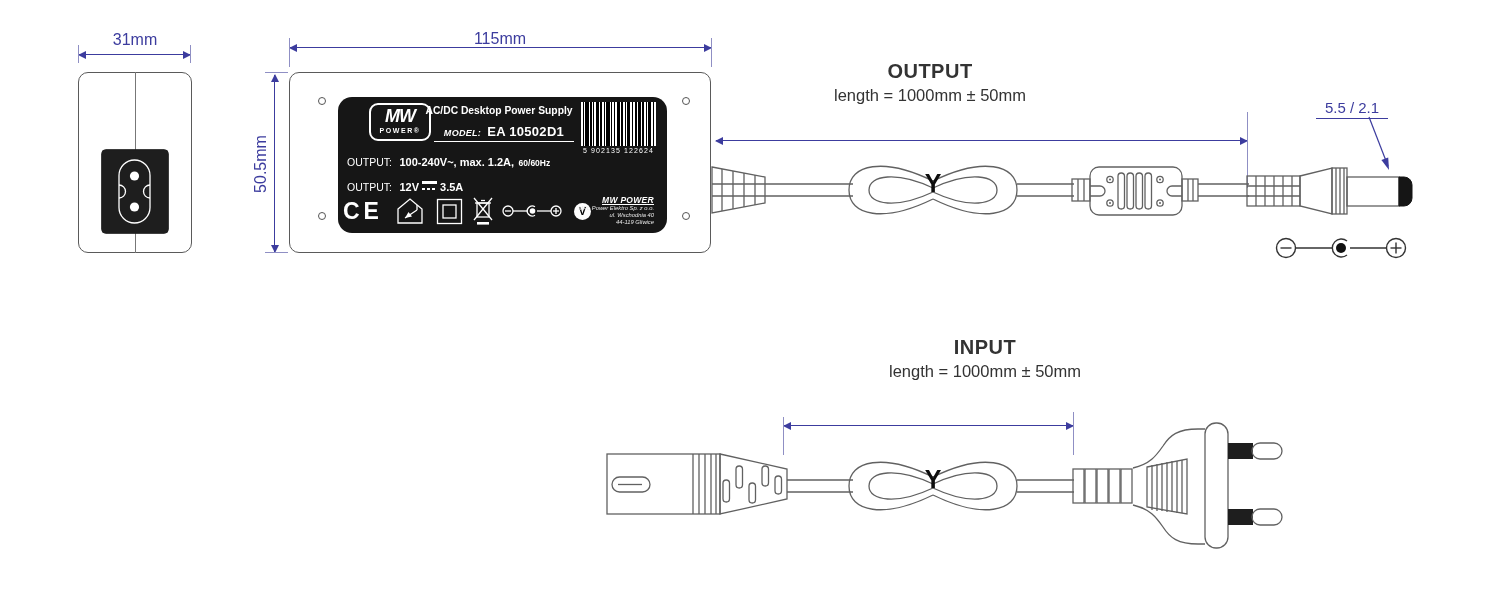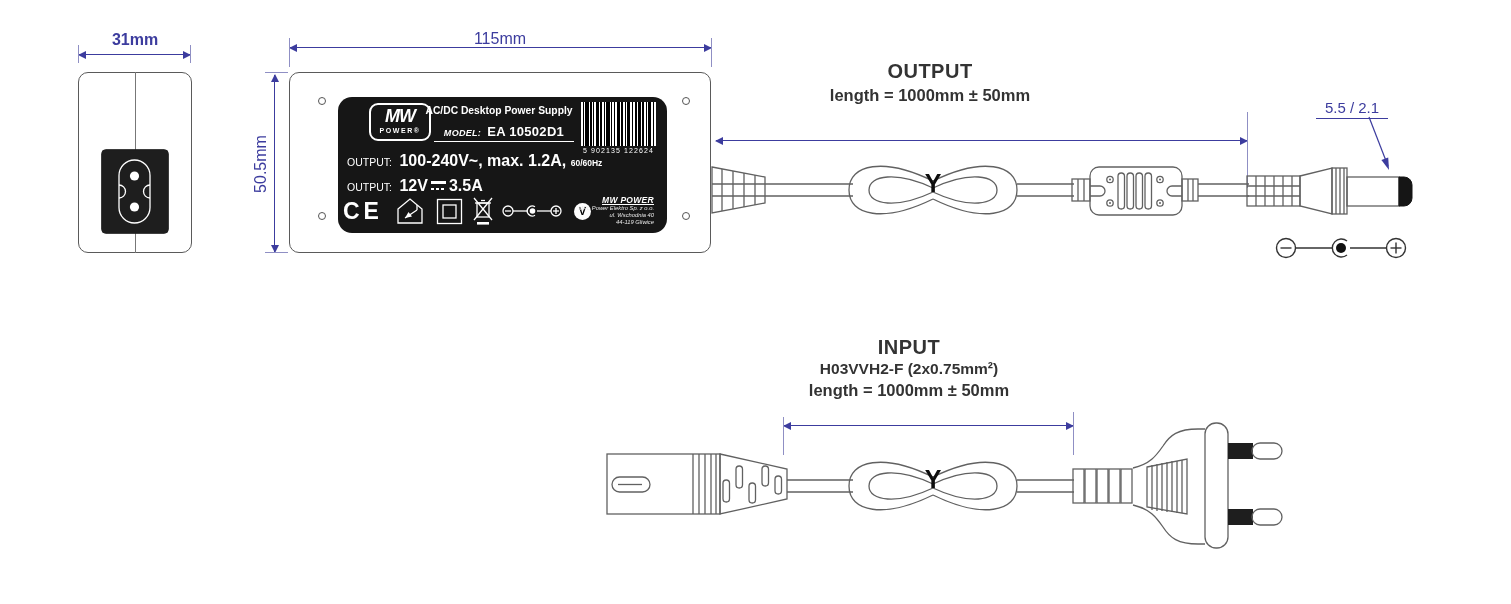--- a/index.html
+++ b/index.html
@@ -27,21 +27,21 @@
     border-left:4px solid transparent;border-right:4px solid transparent;border-top:8px solid var(--dim);}
   .ext-v{position:absolute;width:1px;background:var(--ext);}
   .ext-h{position:absolute;height:1px;background:var(--ext);}
   .dim-text{position:absolute;color:var(--dim);font-size:16px;text-align:center;white-space:nowrap;}
   .dim-text-v{transform:rotate(-90deg);transform-origin:center;}
 
   
   .cable-header{position:absolute;text-align:center;color:var(--ink);}
   .cable-header .t1{font-size:20px;font-weight:800;letter-spacing:.5px;}
   .cable-header .t2{font-size:14.5px;font-weight:700;margin-top:1px;}
-  .cable-header .t3{font-size:16.5px;font-weight:700;margin-top:3px;}
+  .cable-header .t3{font-size:16.5px;font-weight:400;margin-top:3px;}
 
   .ymark{position:absolute;width:28px;text-align:center;font-size:25px;font-weight:800;color:#0d0d0d;}
 
   
   .case{position:absolute;border:1.5px solid var(--line);border-radius:10px;background:#fff;}
   .screw{position:absolute;width:8px;height:8px;border:1.2px solid #555;border-radius:50%;background:#fff;}
 
   
   .label{position:absolute;left:338px;top:97px;width:329px;height:136px;background:var(--labelbg);
     border-radius:14px;color:#fff;}
@@ -54,21 +54,21 @@
   .lbl-model{position:absolute;left:96px;top:25px;width:140px;text-align:center;border-bottom:1px solid #fff;
     padding-bottom:1px;white-space:nowrap;}
   .lbl-model .ml{font-size:9px;font-style:italic;font-weight:600;letter-spacing:.3px;}
   .lbl-model .mv{font-size:13px;font-weight:800;margin-left:6px;letter-spacing:.3px;}
   .barcode{position:absolute;left:243px;top:5px;width:75px;height:58px;}
   .barcode .bars{height:44px;background:repeating-linear-gradient(90deg,
       #fff 0 1.5px,#000 1.5px 3px,#fff 3px 4px,#000 4px 7.5px,#fff 7.5px 9px,#000 9px 10.5px);}
   .barcode .digits{font-size:7px;letter-spacing:1.1px;text-align:center;margin-top:1px;white-space:nowrap;}
   .io-row{position:absolute;left:9px;white-space:nowrap;}
   .io-row .k{display:inline-block;width:48px;font-size:10.5px;font-stretch:condensed;}
-  .io-row .v{font-size:16px;font-weight:700;}
+  .io-row .v{font-size:11px;font-weight:700;}
   .io-row .f{font-size:8.5px;font-weight:700;}
   .dc{display:inline-block;width:15px;height:9px;border-top:3px solid #fff;vertical-align:middle;margin:0 3px 2px 3px;
     background-image:repeating-linear-gradient(90deg,#fff 0 3px,transparent 3px 5px);
     background-size:15px 2.5px;background-position:0 4px;background-repeat:no-repeat;}
   .icons{position:absolute;left:5px;top:99px;height:30px;display:flex;align-items:center;}
   .ce{font-size:23px;font-weight:700;letter-spacing:4px;line-height:26px;}
   .vmark{width:17px;height:17px;border-radius:50%;background:#fff;color:#000;font-size:11px;font-weight:800;
     text-align:center;line-height:17px;}
   .address{position:absolute;right:13px;top:98px;text-align:right;font-style:italic;}
   .address .a1{font-size:8.5px;font-weight:800;text-decoration:underline;letter-spacing:.3px;}
@@ -80,21 +80,21 @@
   svg{position:absolute;overflow:visible;}
   .ln{stroke:#616161;stroke-width:1.3;fill:none;}
   .lnw{stroke:#fff;stroke-width:1.3;fill:none;}
   .lnk{stroke:#333;stroke-width:1.4;fill:none;}
 </style>
 </head>
 <body>
 
 <div class="stage">
 
-  <div class="dim-text" style="left:100px;top:31px;width:70px;font-weight:bold;">31mm</div>
+  <div class="dim-text" style="left:100px;top:31px;width:70px;">31mm</div>
   <div class="dim-h" style="left:79px;top:54px;width:111px;"></div>
   <div class="ext-v" style="left:78px;top:45px;height:18px;"></div>
   <div class="ext-v" style="left:190px;top:45px;height:18px;"></div>
 
   <div class="case" style="left:78px;top:72px;width:114px;height:181px;"></div>
   <div style="position:absolute;left:135px;top:72px;width:1px;height:181px;background:#777;"></div>
   <svg style="left:101px;top:149px;" width="68" height="85" viewBox="0 0 68 85">
     <rect x="0.7" y="0.7" width="66.6" height="83.6" rx="4" fill="#1e1e1e" stroke="#1e1e1e"></rect>
     <rect x="18" y="11" width="31" height="63" rx="15.5" class="lnw"></rect>
     <circle cx="33.5" cy="27" r="4.6" fill="#fff"></circle>
@@ -255,23 +255,22 @@
       <path d="M1347,241 A9,9 0 1 0 1347,255" class="lnk"></path>
       <circle cx="1341" cy="248" r="5" fill="#111"></circle>
       <line x1="1350" y1="248" x2="1386" y2="248" class="lnk"></line>
       <circle cx="1396" cy="248" r="9.5" class="lnk"></circle>
       <line x1="1390.5" y1="248" x2="1401.5" y2="248" class="lnk"></line>
       <line x1="1396" y1="242.5" x2="1396" y2="253.5" class="lnk"></line>
     </g>
   </svg>
   <div class="ymark" style="left:919px;top:169px;">Y</div>
 
-  <div class="cable-header" style="left:784px;top:336px;width:250px;">
+  <div class="cable-header" style="left:860px;top:336px;width:250px;">
     <div class="t1">INPUT</div>
-    <div class="t2" style="font-size:15.5px;">H03VVH2-F (2x0.75mm²)</div>
     <div class="t3">length = 1000mm ± 50mm</div>
   </div>
 
   <div class="dim-h" style="left:784px;top:425px;width:289px;"></div>
   <div class="ext-v" style="left:783px;top:417px;height:38px;"></div>
   <div class="ext-v" style="left:1073px;top:412px;height:43px;"></div>
 
   <svg style="left:590px;top:410px;" width="700" height="160" viewBox="590 410 700 160">
 
     <g>

